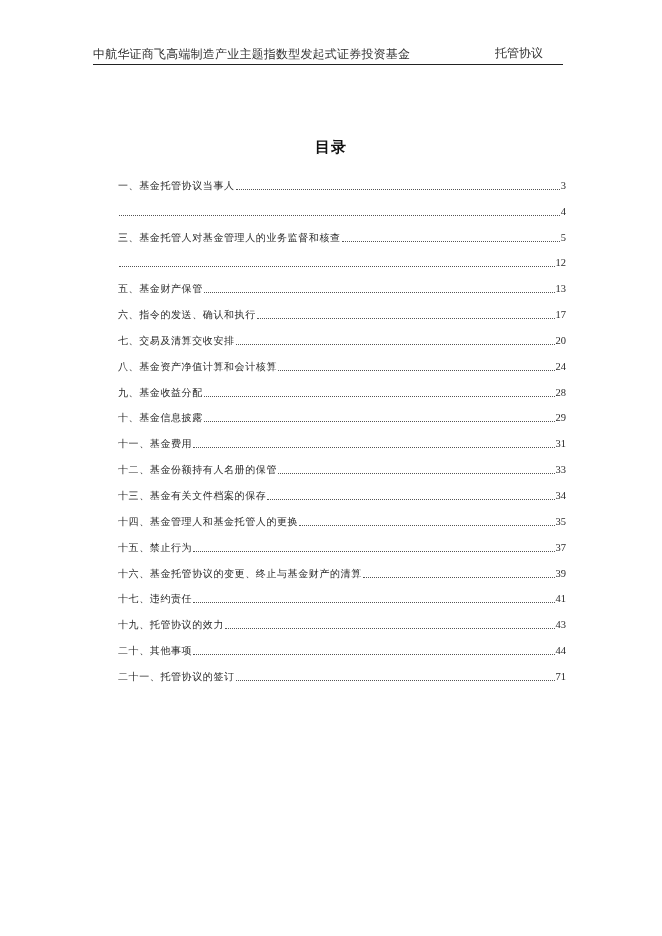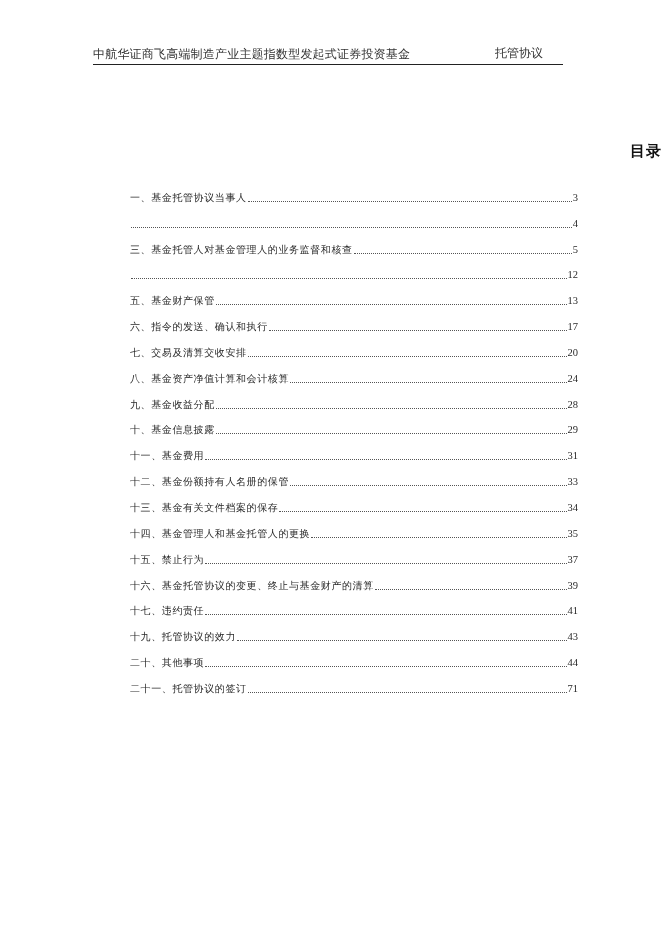--- a/index.html
+++ b/index.html
@@ -38,35 +38,34 @@
       right: 20px;
       top: 0;
       white-space: nowrap;
       font-family: Liberation Mono, monospace;
     }
     .toc-title {
       position: absolute;
       left: 0;
       width: 662px;
       top: 137px;
-      text-align: right;
-      font-family: Liberation Mono, monospace;
+      text-align: center;
+      font-family: Liberation Sans, sans-serif;
       font-weight: bold;
       font-size: 15px;
       line-height: 20px;
       color: #111;
       letter-spacing: 1px;
-      margin-top: 6px;
     }
     .toc-list {
       position: absolute;
       left: 118px;
       top: 169px;
       width: 448px;
-      margin: 12px;
+      margin: 0;
       padding: 0;
       list-style: none;
     }
     .toc-item {
       display: flex;
       align-items: flex-end;
       height: 25.85px;
       font-size: 10px;
       line-height: 18px;
       color: #2a2a2a;

